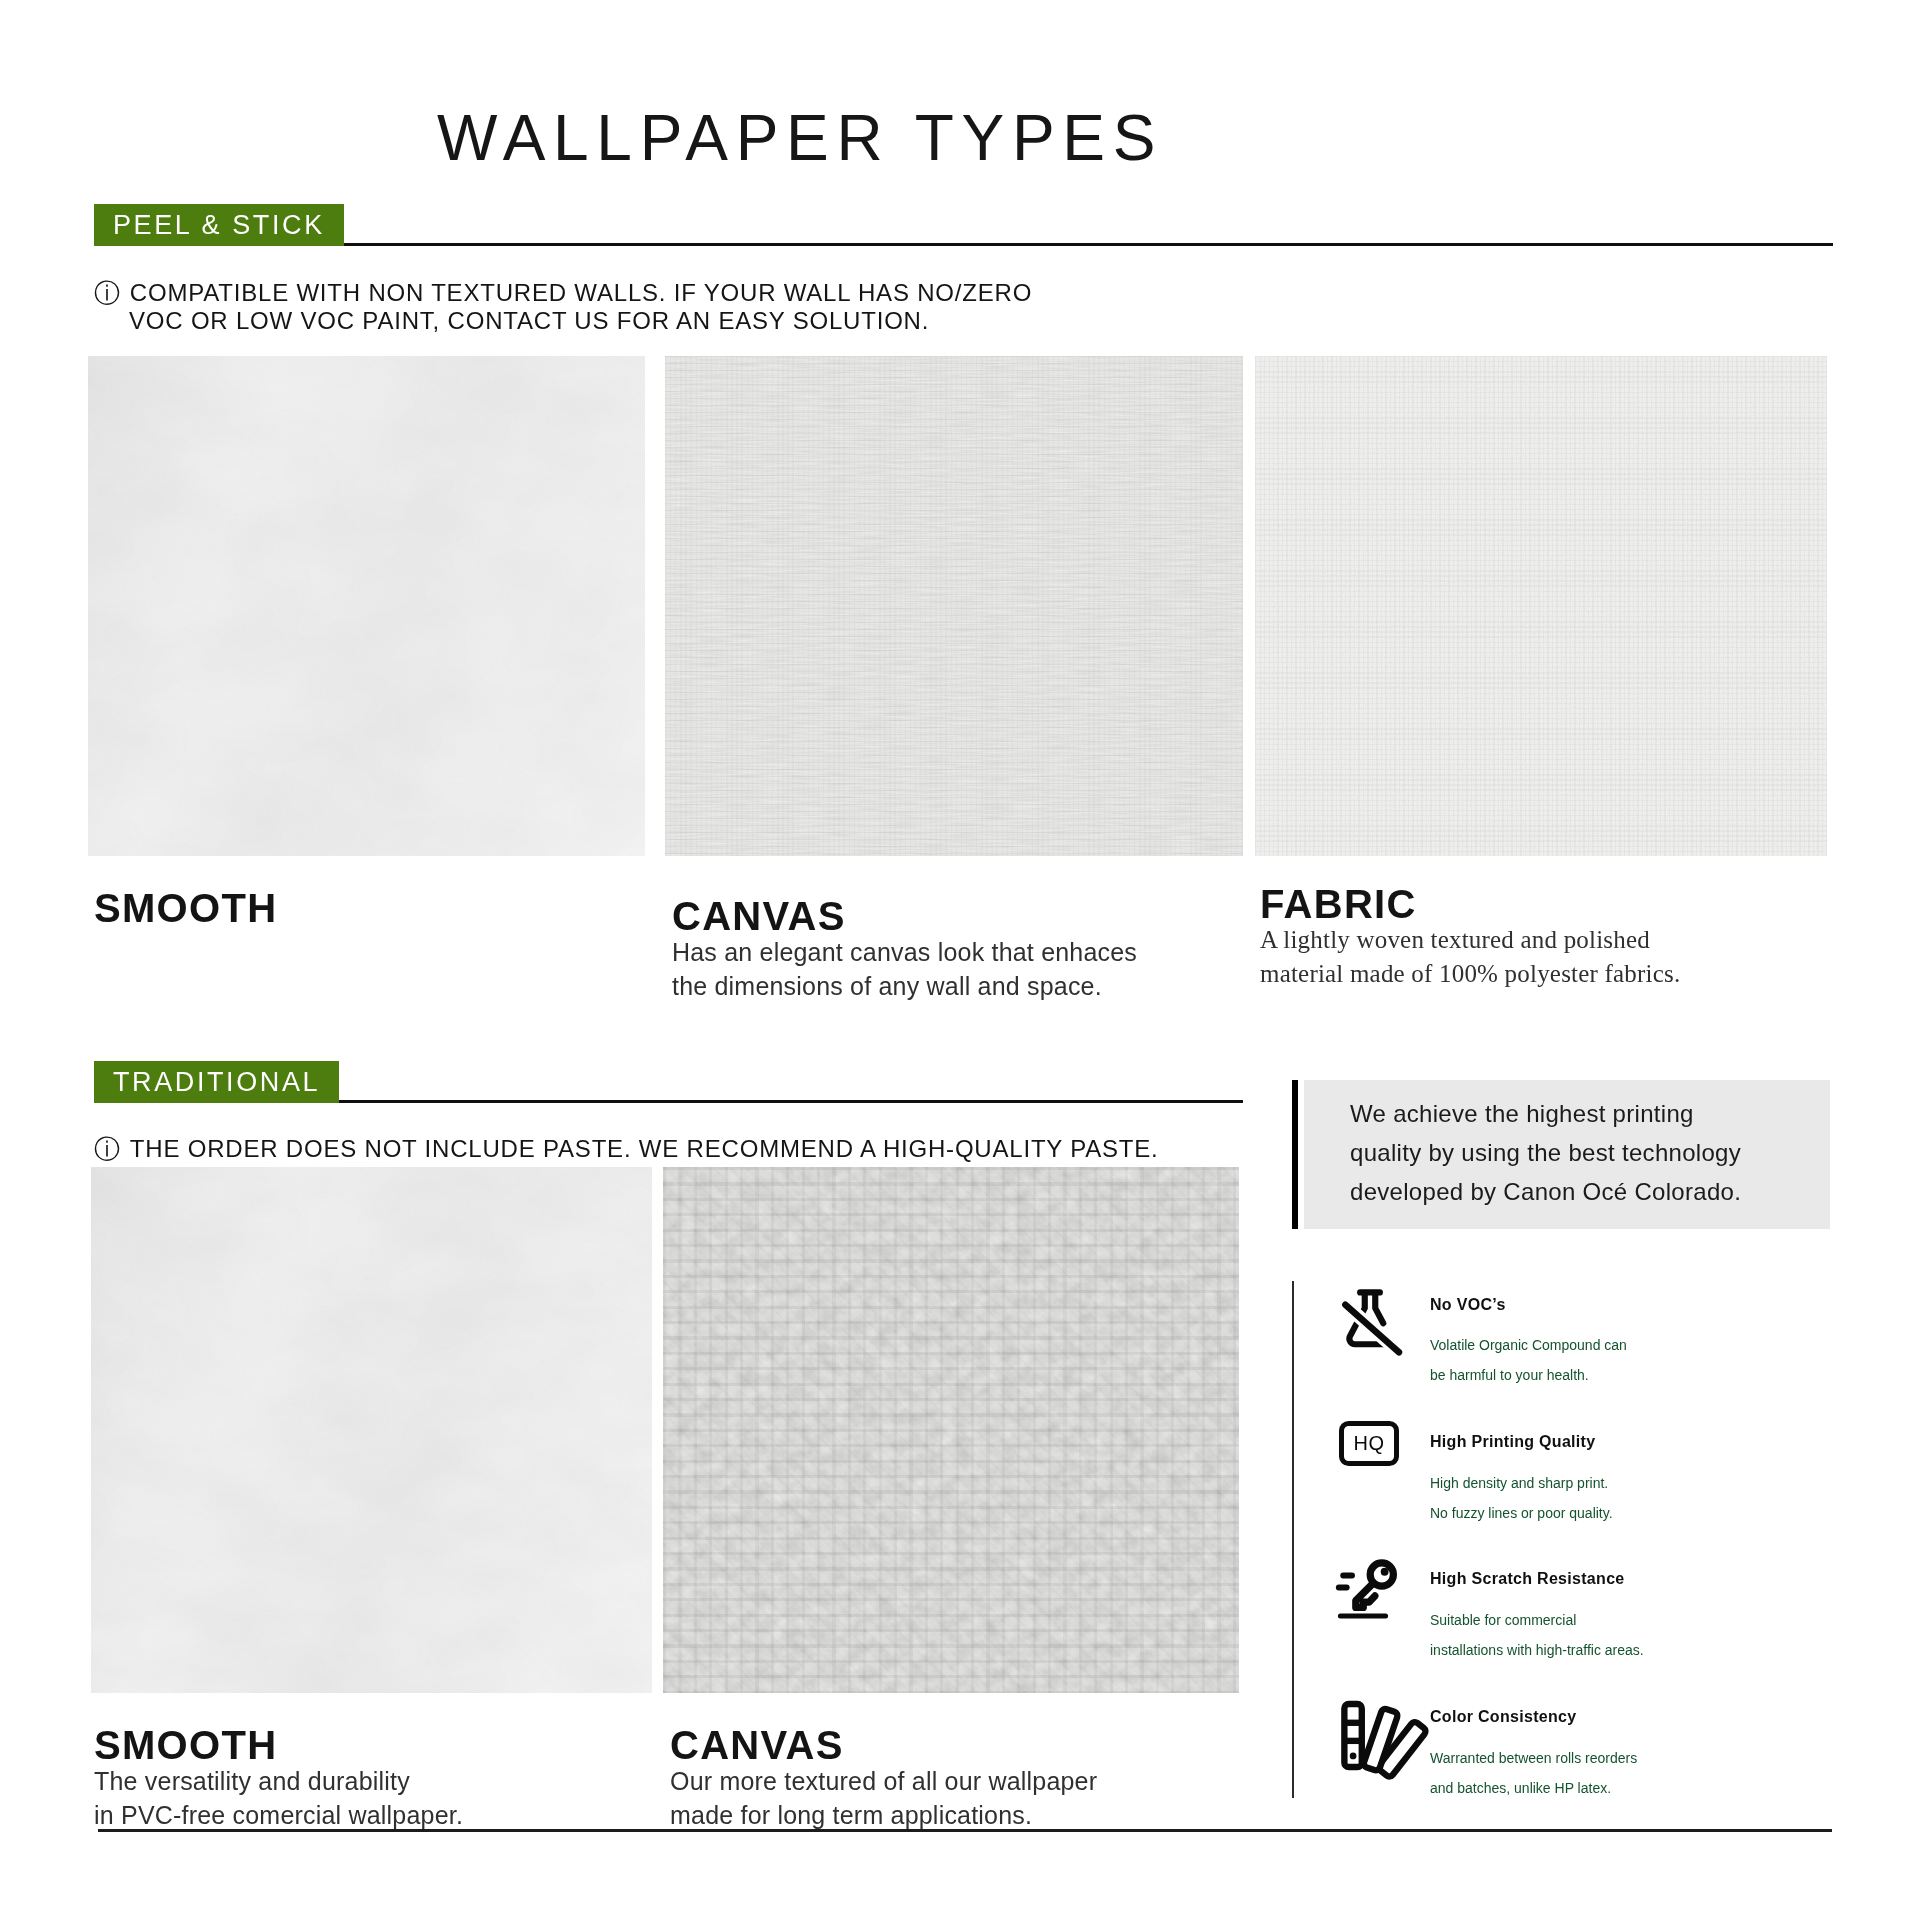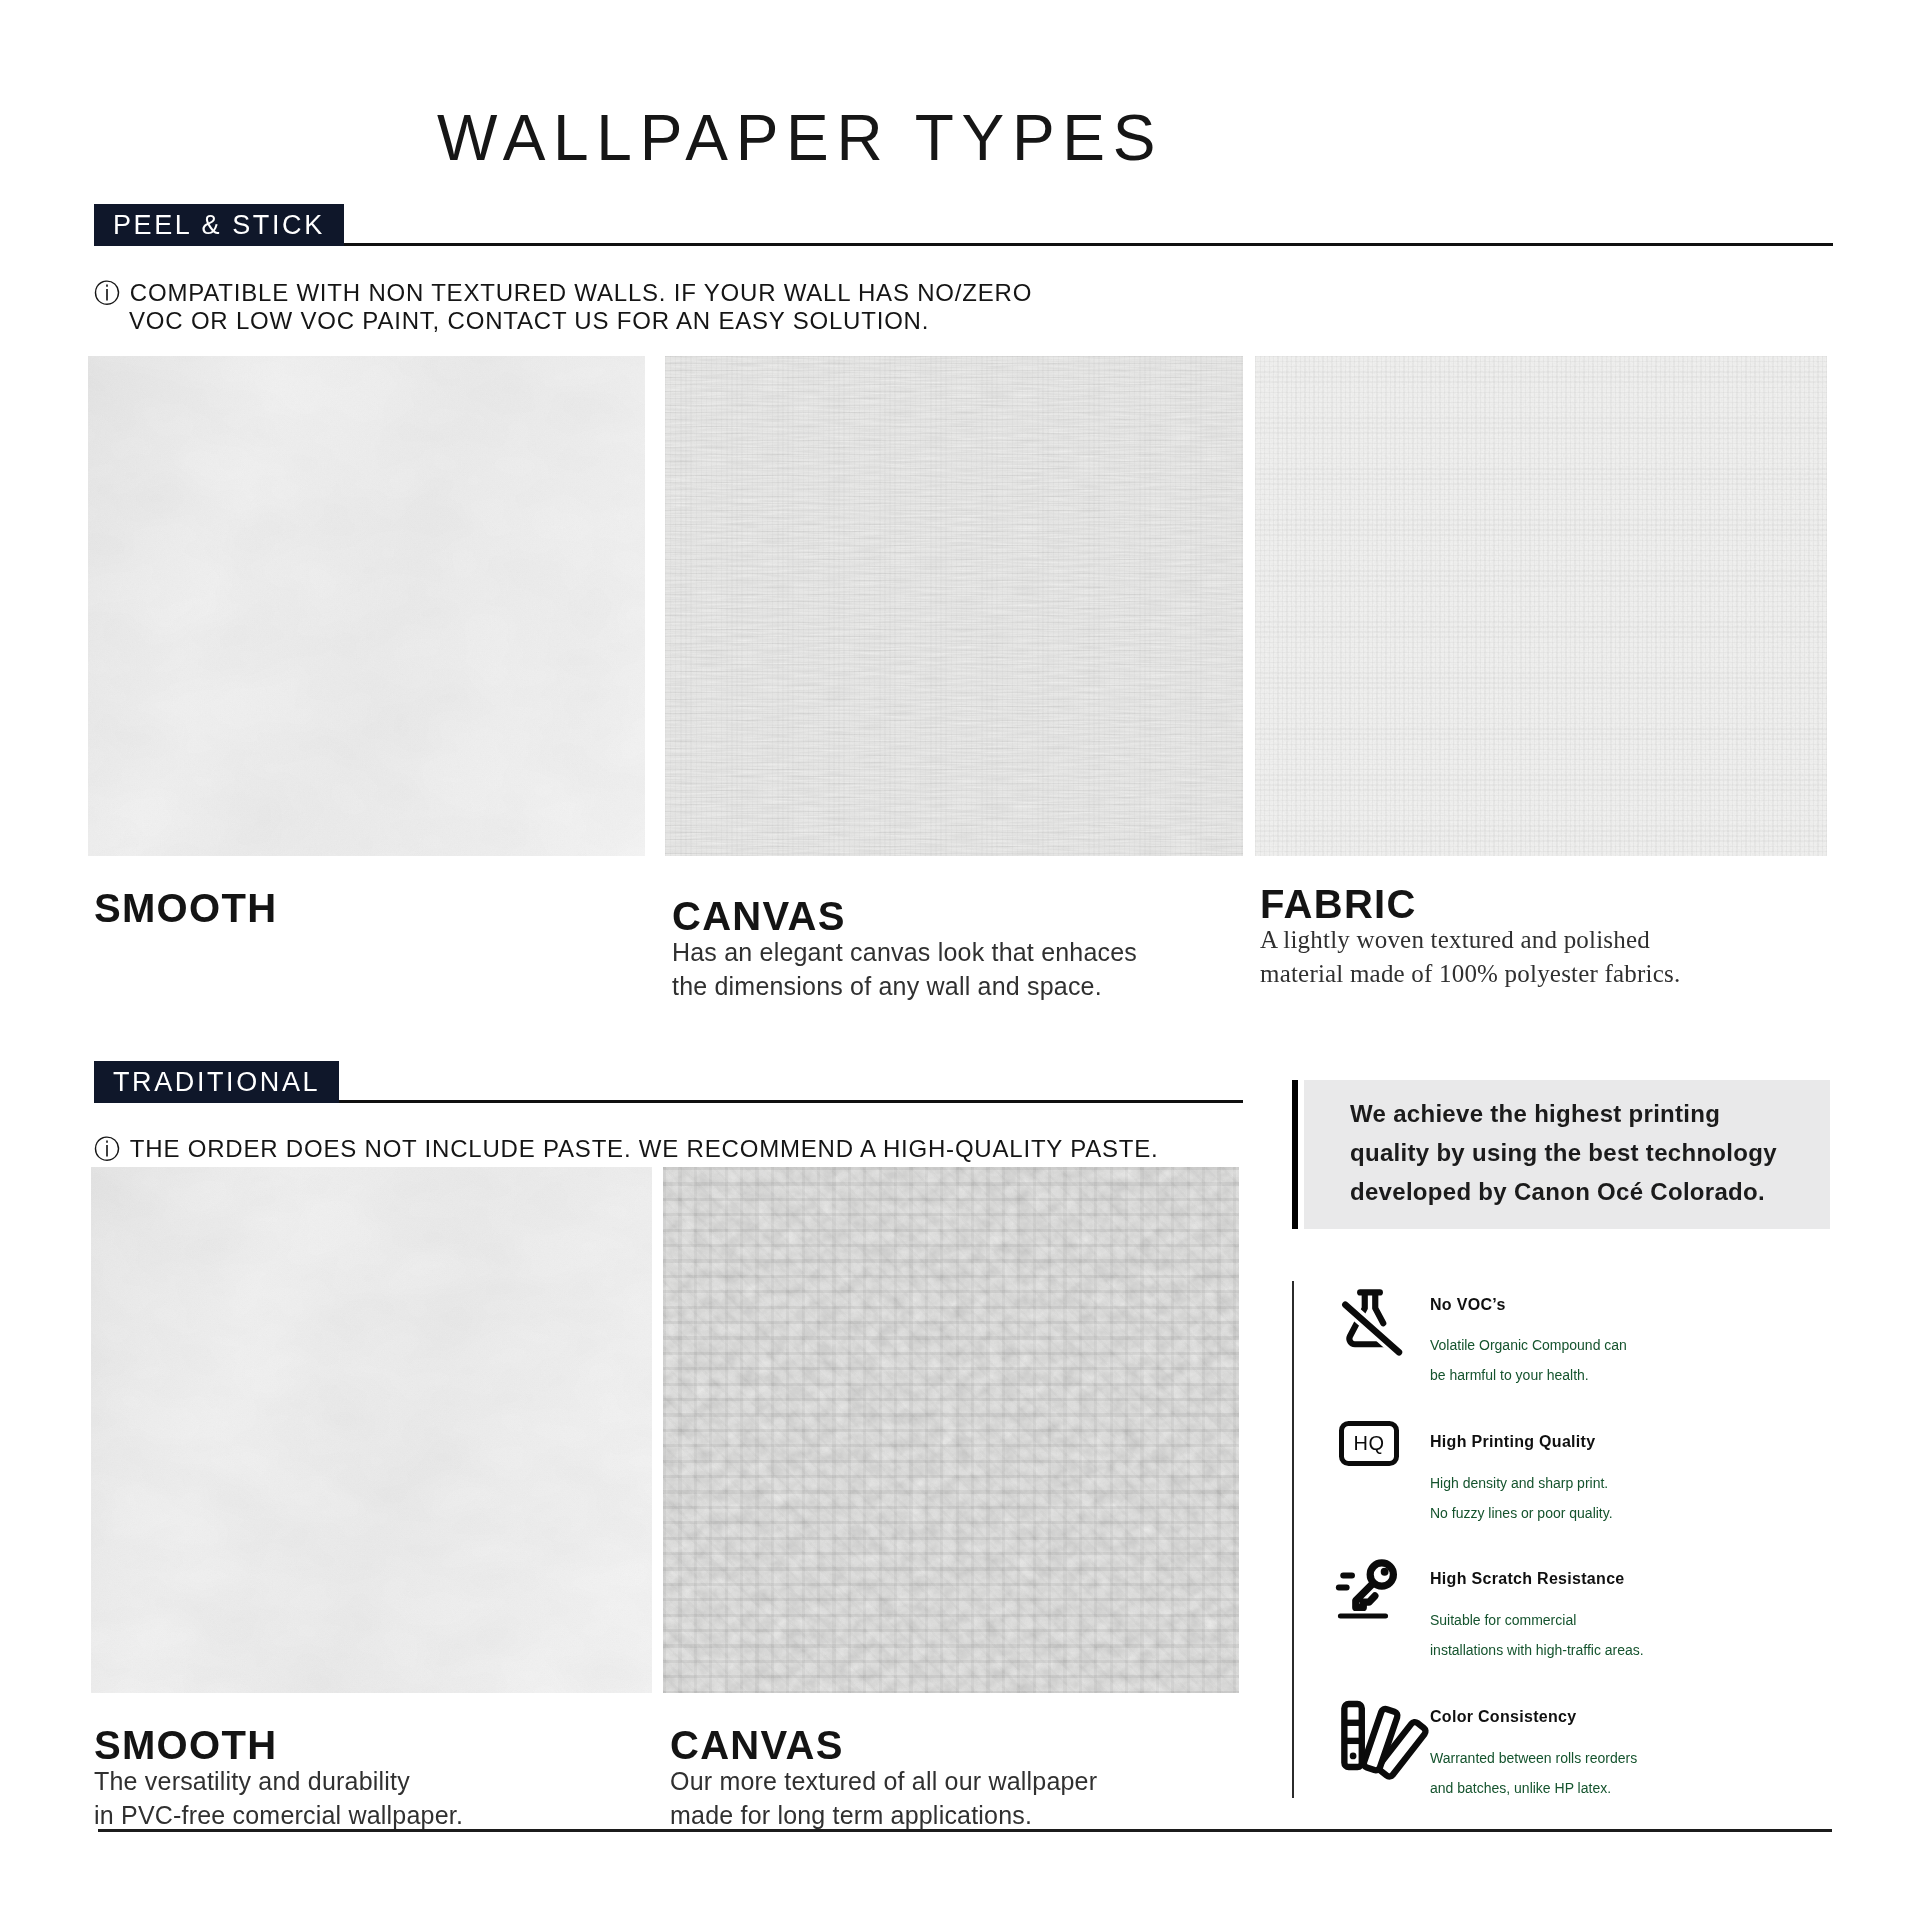--- a/index.html
+++ b/index.html
@@ -5,21 +5,21 @@
   html,body{margin:0;padding:0;background:#ffffff;}
   #canvas{position:relative;width:1926px;height:1926px;background:#ffffff;overflow:hidden;
           font-family:"Liberation Sans", sans-serif;color:#111;}
   .abs{position:absolute;}
 
   
   .page-title{left:0;top:101px;width:1600px;text-align:center;font-size:64px;font-weight:300;
               letter-spacing:7.7px;color:#161616;}
 
   
-  .badge{background:#0f172a;color:#ffffff;height:42px;line-height:43px;padding:0 19px;
+  .badge{background:#4d7c0f;color:#ffffff;height:42px;line-height:43px;padding:0 19px;
          font-size:27px;font-weight:500;letter-spacing:2.6px;z-index:3;}
   .rule{background:#101010;height:3.2px;z-index:1;}
 
   
   .note{font-size:24px;font-weight:400;letter-spacing:0.8px;color:#151515;white-space:nowrap;}
   .note .i{font-size:26px;margin-right:9px;position:relative;top:0.6px;}
 
   
   .swatch{overflow:hidden;z-index:0;}
   .sw-noise{position:absolute;left:0;top:0;width:100%;height:100%;mix-blend-mode:multiply;}
@@ -38,21 +38,21 @@
       repeating-linear-gradient(45deg, rgba(0,0,0,0.015) 0 2.6px, rgba(0,0,0,0) 2.6px 11.6px),
       #f1f1f0;}
 
   
   .sw-label{font-size:40px;font-weight:600;letter-spacing:1.3px;color:#141414;}
   .sw-desc{font-size:25px;font-weight:300;color:#303030;line-height:34px;letter-spacing:0.2px;}
 
   
   .qbar{background:#000000;width:6.4px;}
   .qbox{background:#e9e9ea;}
-  .qtext{font-size:24px;font-weight:700;color:#1b1b1b;line-height:39px;letter-spacing:0.3px;}
+  .qtext{font-size:24px;font-weight:400;color:#1b1b1b;line-height:39px;letter-spacing:0.3px;}
 
   
   .vrule{background:#2b2b2b;width:1.9px;}
   .feat-title{font-size:16px;font-weight:600;color:#101010;letter-spacing:0.3px;white-space:nowrap;}
   .feat-body{font-size:14px;font-weight:400;color:#14532d;line-height:30px;white-space:nowrap;}
   .hq{display:flex;align-items:center;justify-content:center;border:5.8px solid #0b0b0b;
       border-radius:9.6px;width:50px;height:35px;font-size:20px;font-weight:400;letter-spacing:0.6px;color:#0b0b0b;}
   svg.icon{overflow:visible;display:block;}
 </style>
 </head>

